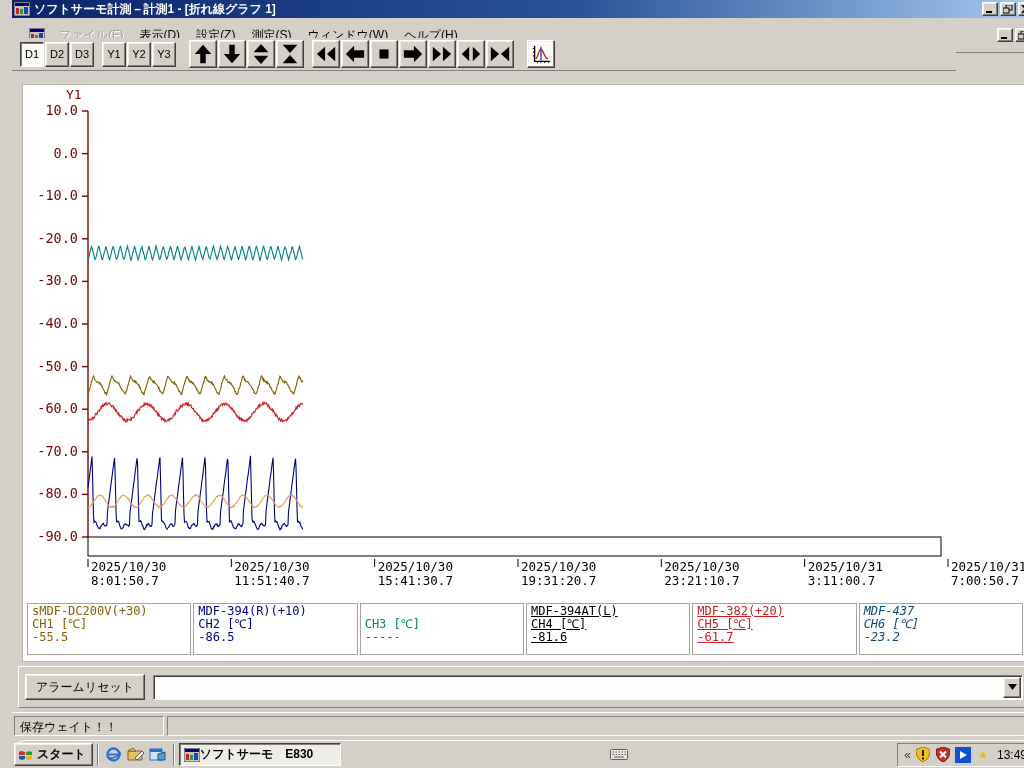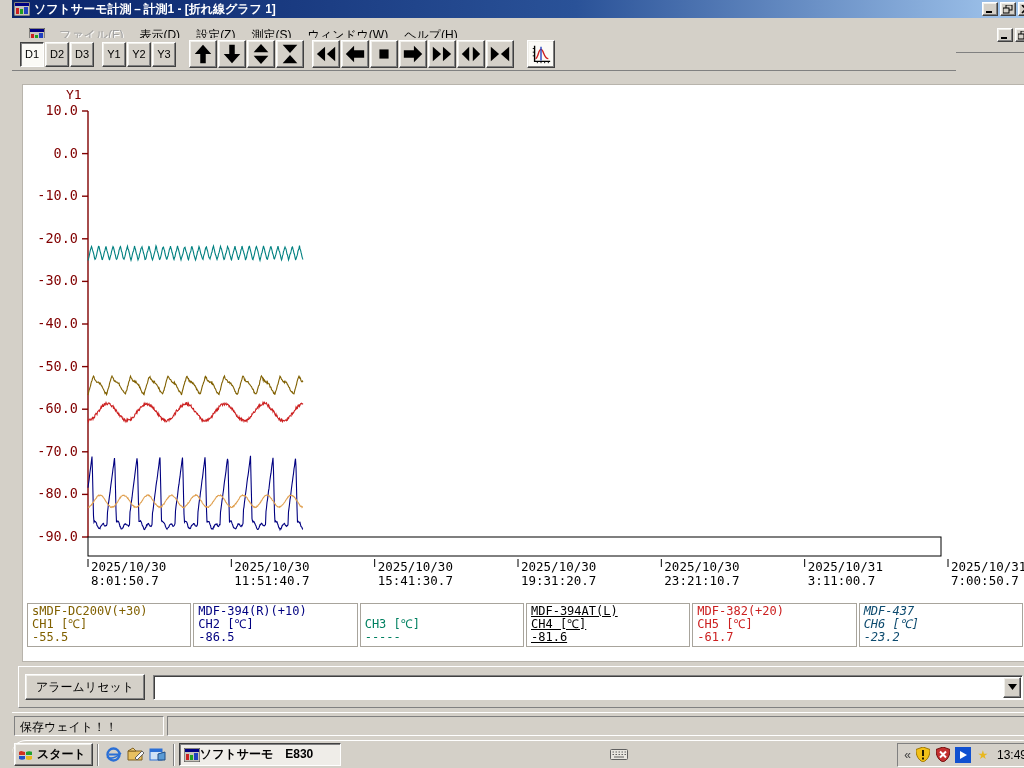--- a/index.html
+++ b/index.html
@@ -39,21 +39,21 @@
   .tbtn.icon { width:28px; height:28px; }
   .tgap { width:7px; } .tgap2 { width:12px; }
   .tbtn svg { display:block; }
 
   
   #graph-panel { position:absolute; left:10px; top:84px; width:1004px; height:578px; background:#ffffff;
      border:1px solid #b8b4ac; }
   #plot-svg { position:absolute; left:0; top:0; }
 
   
-  #legend { position:absolute; left:4px; top:518px; width:996px; height:44px; display:flex; }
+  #legend { position:absolute; left:4px; top:518px; width:996px; height:52px; display:flex; }
   .leg-cell { flex:1; background:#fff; border:1px solid #a8a49c; margin-right:2px; padding:1px 4px;
     font-family:"DejaVu Sans Mono", monospace; font-size:12px; line-height:13px; white-space:nowrap; overflow:hidden; }
   .leg-cell div { height:13px; }
 
   
   #alarm-row { position:absolute; left:6px; top:666px; width:1012px; height:42px;
     border:1px solid; border-color:#ffffff #808080 #808080 #ffffff; background:#d4d0c8;
     display:flex; align-items:center; padding:0 6px; }
   #alarm-btn { height:26px; padding:0 10px; font-size:12px; display:flex; align-items:center; }
   #alarm-combo { margin-left:8px; flex:1; height:25px; position:relative; background:#fff; }
@@ -307,21 +307,21 @@
       <div class="leg-cell" style="color: rgb(0, 128, 96);">
         <div></div>
         <div>CH3 [℃]</div>
         <div>-----</div>
       </div>
       <div class="leg-cell" style="color: #000000; text-decoration: underline;">
         <div>MDF-394AT(L)</div>
         <div>CH4 [℃]</div>
         <div>-81.6</div>
       </div>
-      <div class="leg-cell" style="color: rgb(204, 32, 32);">
+      <div class="leg-cell" style="color: rgb(204, 32, 32); text-decoration: underline;">
         <div>MDF-382(+20)</div>
         <div>CH5 [℃]</div>
         <div>-61.7</div>
       </div>
       <div class="leg-cell" style="margin-right: 0px; color: #0c4a6e; font-style: italic;">
         <div>MDF-437</div>
         <div>CH6 [℃]</div>
         <div>-23.2</div>
       </div>
     </div>

